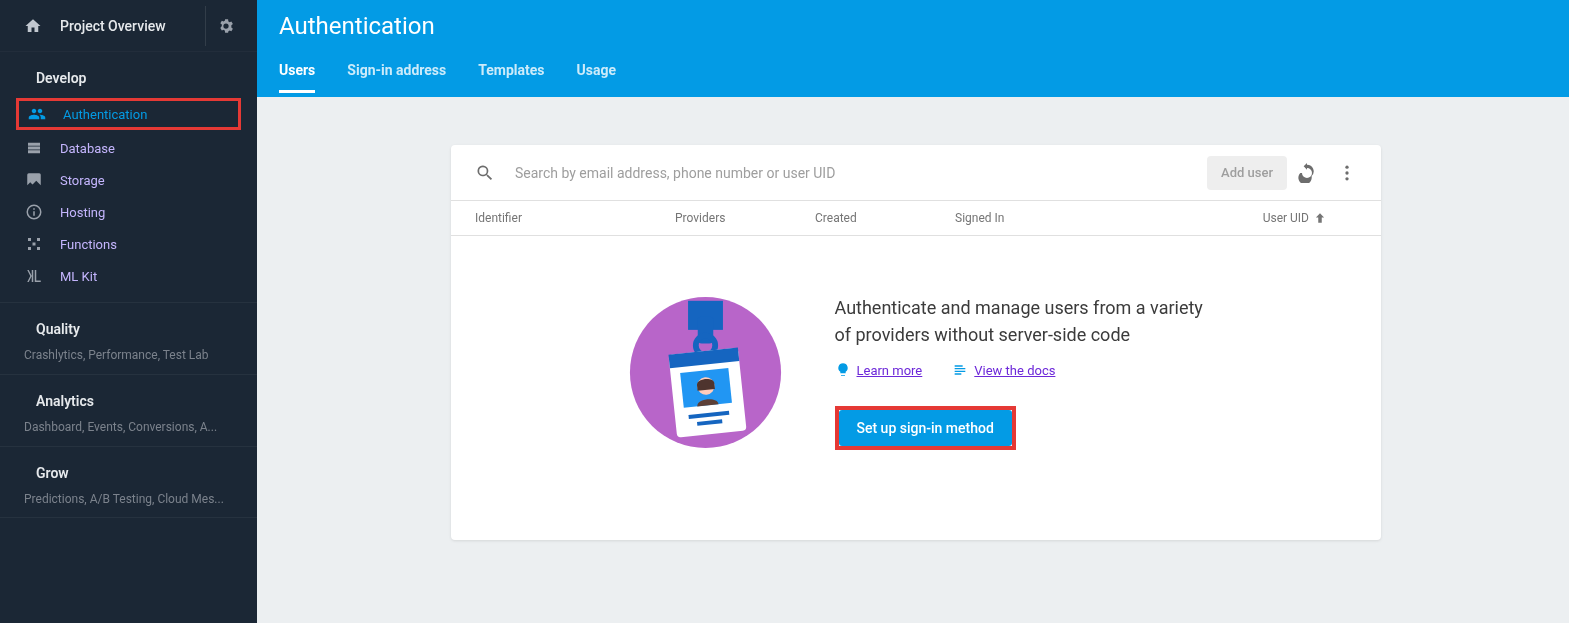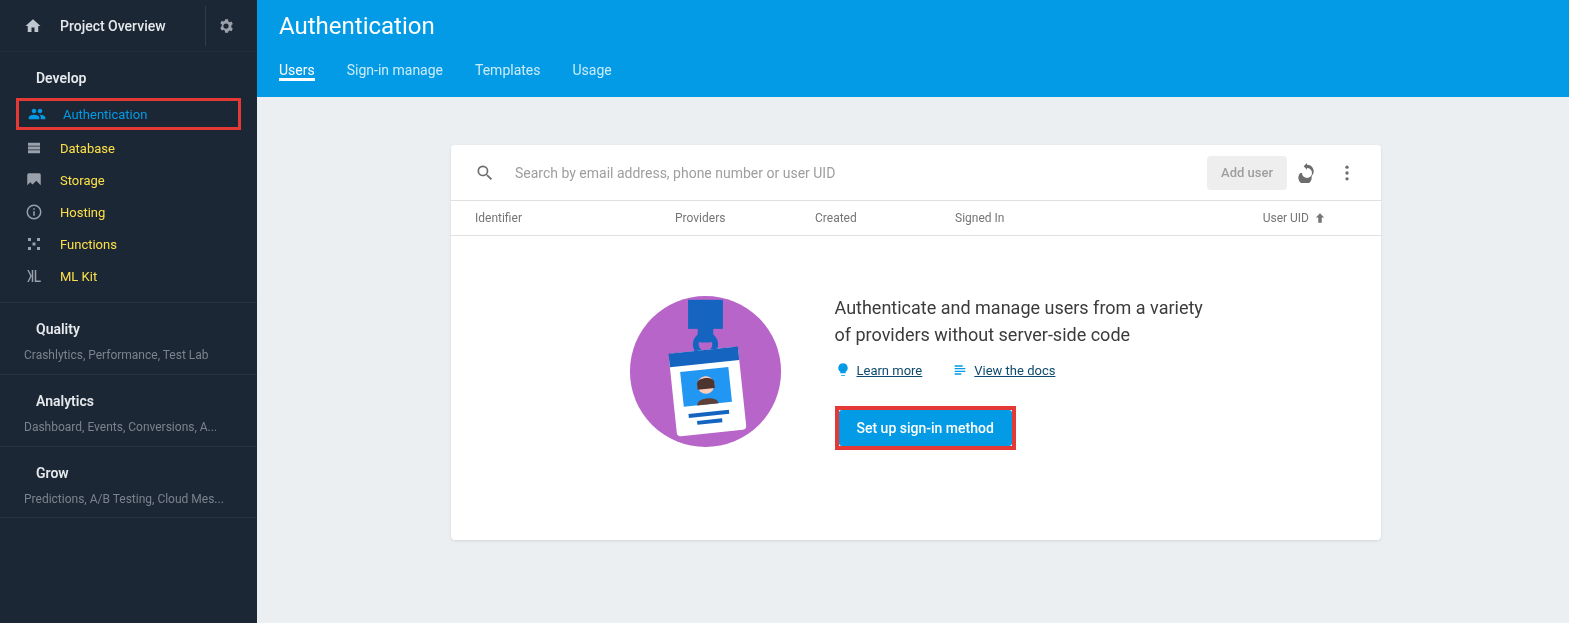--- a/index.html
+++ b/index.html
@@ -11,35 +11,35 @@
   .sidebar-top { display:flex; align-items:center; height:52px; padding:0 12px 0 24px; border-bottom:1px solid rgba(255,255,255,0.03);}
   .home-icon { width:18px; height:18px; fill:#c1c7cf; }
   .overview-label { flex:1; margin-left:18px; font-size:14px; font-weight:500; color:#e6e9ec; }
   .gear-wrap { width:40px; height:40px; display:flex; align-items:center; justify-content:center; border-left:1px solid rgba(255,255,255,0.1); cursor:pointer;}
   .gear-icon { width:18px; height:18px; fill:#9aa1ab; }
 
   .section { padding:18px 0 10px 0; border-bottom:1px solid rgba(255,255,255,0.05);}
   .section-title { padding:0 24px 8px 36px; font-size:14px; font-weight:600; color:#e6e9ec; }
   .section-sub { padding:2px 24px 0 24px; font-size:12px; color:#7b828c; line-height:1.4;}
 
-  .nav-item { display:flex; align-items:center; height:32px; padding:0 24px; cursor:pointer; font-size:13px; color:#fde047;}
+  .nav-item { display:flex; align-items:center; height:32px; padding:0 24px; cursor:pointer; font-size:13px; color:#c4b5fd;}
   .nav-item .nav-icon { width:20px; display:flex; align-items:center; justify-content:center; margin-right:16px;}
   .nav-item svg { width:18px; height:18px; fill:#9aa1ab; }
   .nav-item.active { color:#039be5; }
   .nav-item.active svg { fill:#039be5; }
   .highlight-box { border:3px solid #e53935; padding:0; }
   .highlight-box .nav-item { height:26px; }
   .highlight-inline { display:inline-block; border:4px solid #e53935; padding:0; }
 
   
   .main { flex:1; display:flex; flex-direction:column; }
   .header { background:#039be5; color:#fff; height:97px; padding:12px 0 0 22px; }
   .page-title { font-size:24px; font-weight:400; }
   .tabs { display:flex; margin-top:22px; gap:32px; }
-  .tab { font-size:14px; font-weight:400; color:rgba(255,255,255,0.8); cursor:pointer; }
+  .tab { font-size:14px; font-weight:700; color:rgba(255,255,255,0.8); padding-bottom:12px; cursor:pointer; }
   .tab.active { color:#fff; border-bottom:3px solid #fff; }
 
   .content { flex:1; background:#eceff1; padding:48px 22px 22px 28px; display:flex; justify-content:center; align-items:flex-start; }
   .panel { width:930px; background:#fff; border-radius:4px; box-shadow:0 1px 3px rgba(0,0,0,0.1); }
 
   .toolbar { display:flex; align-items:center; height:56px; padding:0 14px 0 24px; border-bottom:1px solid #e0e0e0;}
   .search-icon { width:20px; height:20px; fill:#6d6d6d; margin-right:20px;}
   .search-input { flex:1; border:none; outline:none; font-size:14px; color:#555; }
   .search-input::placeholder { color:#9e9e9e; }
   .add-user-btn { background:#eee; color:#9e9e9e; border:none; border-radius:4px; height:34px; padding:0 14px; font-size:13px; font-weight:500; margin-left:12px; cursor:default;}
@@ -47,26 +47,26 @@
   .icon-btn svg { width:20px; height:20px; fill:#6d6d6d;}
 
   .table-head { display:flex; padding:10px 24px; font-size:12px; color:#757575; border-bottom:1px solid #e0e0e0;}
   .col-id { width:200px;}
   .col-prov { width:140px;}
   .col-created { width:140px;}
   .col-signed { width:140px;}
   .col-uid { flex:1; text-align:center; padding-right:30px; display:flex; justify-content:flex-end; align-items:center; gap:4px;}
   .sort-icon { width:14px; height:14px; fill:#757575;}
 
-  .empty { display:flex; justify-content:center; gap:52px; padding:58px 40px 90px 40px;}
+  .empty { display:flex; align-items:center; justify-content:center; gap:52px; padding:58px 40px 90px 40px;}
   .illus { width:155px; height:155px; position:relative; }
   .empty-text { max-width:370px; }
   .empty-title { font-size:18px; color:#3b3b3b; line-height:1.5; }
   .links { margin-top:14px; display:flex; gap:30px; font-size:13px; }
-  .link-item { color:#0c4a6e; display:flex; align-items:center; gap:6px; text-decoration:underline; cursor:pointer;}
+  .link-item { color:#6d28d9; display:flex; align-items:center; gap:6px; text-decoration:underline; cursor:pointer;}
   .link-item svg { width:16px; height:16px; fill:#039be5;}
   .cta-wrap { margin-top:28px; }
   .cta-btn { background:#039be5; color:#fff; border:none; border-radius:3px; height:36px; padding:0 18px; font-size:14px; font-weight:500; cursor:pointer;}
 </style>
 </head>
 <body>
 
 <div class="app">
 
   <aside class="sidebar">
@@ -150,21 +150,21 @@
       <div class="section-title">Grow</div>
       <div class="section-sub">Predictions, A/B Testing, Cloud Mes...</div>
     </div>
   </aside>
 
   <main class="main">
     <div class="header">
       <div class="page-title">Authentication</div>
       <div class="tabs">
         <div class="tab active">Users</div>
-        <div class="tab">Sign-in manage</div>
+        <div class="tab">Sign-in address</div>
         <div class="tab">Templates</div>
         <div class="tab">Usage</div>
       </div>
     </div>
 
     <div class="content">
       <div class="panel">
 
         <div class="toolbar">
           <svg class="search-icon" viewBox="0 0 24 24">

